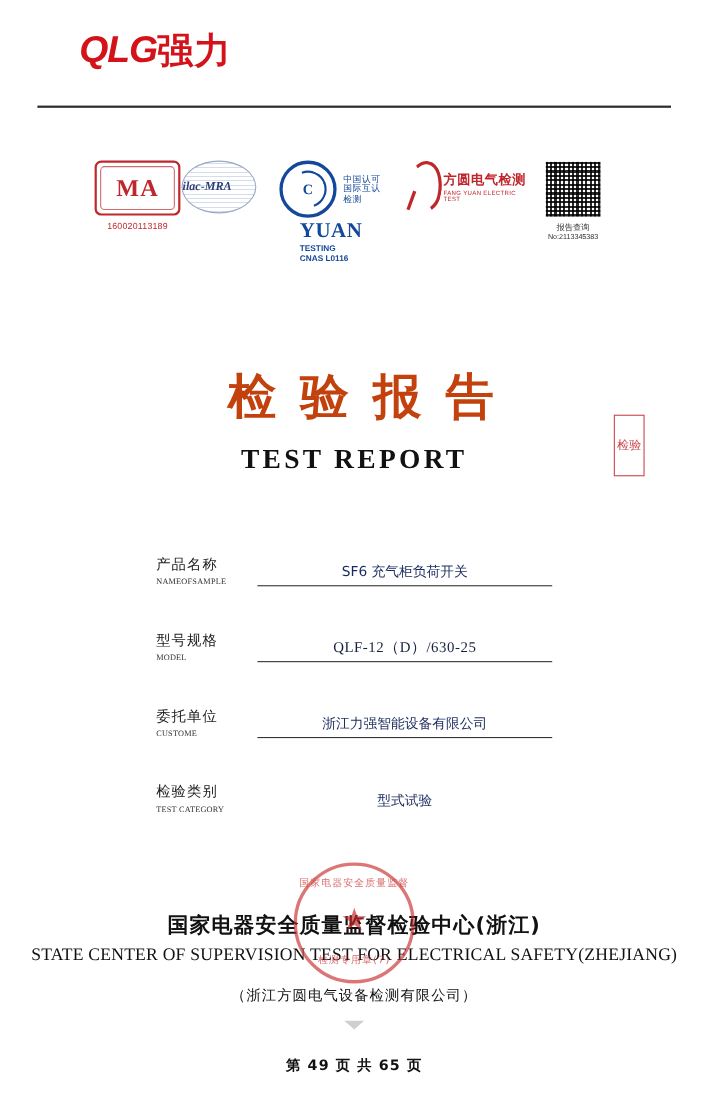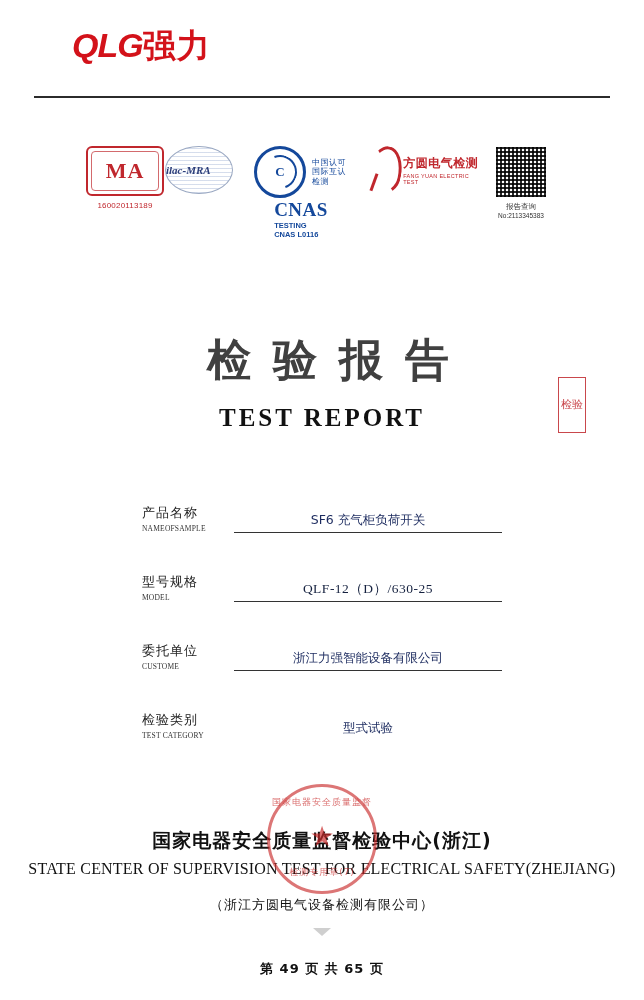--- a/index.html
+++ b/index.html
@@ -252,21 +252,21 @@
   .report-body {
     margin-top: 92px;
     text-align: center;
     position: relative;
   }
   .title-cn {
     font-family: "DejaVu Sans", sans-serif;
     font-weight: bold;
     font-size: 44px;
     letter-spacing: 22px;
-    color: #404040;
+    color: #c2410c;
     padding-left: 34px;
   }
   .title-en {
     font-family: "Liberation Serif", serif;
     font-weight: bold;
     font-size: 25px;
     letter-spacing: 3px;
     color: #111;
     margin-top: 14px;
   }
@@ -461,21 +461,21 @@
       <div class="cnas-logo">
         <span>C</span>
       </div>
       <div class="cnas-words">
         <span class="cnas-cn">中国认可</span>
         <span class="cnas-cn">国际互认</span>
         <span class="cnas-cn">检测</span>
       </div>
     </div>
     <div style="display:flex;flex-direction:column;align-items:flex-start;margin-left:2px;">
-      <span class="cnas-big">CNAS</span>
+      <span class="cnas-big">YUAN</span>
       <span class="cnas-sub">TESTING</span>
       <span class="cnas-sub">CNAS L0116</span>
     </div>
   </div>
 
   <div class="mark mark-fy">
     <div class="fy-inner">
       <div class="fy-swoosh">
         <div class="arc"></div>
         <div class="tail"></div>

